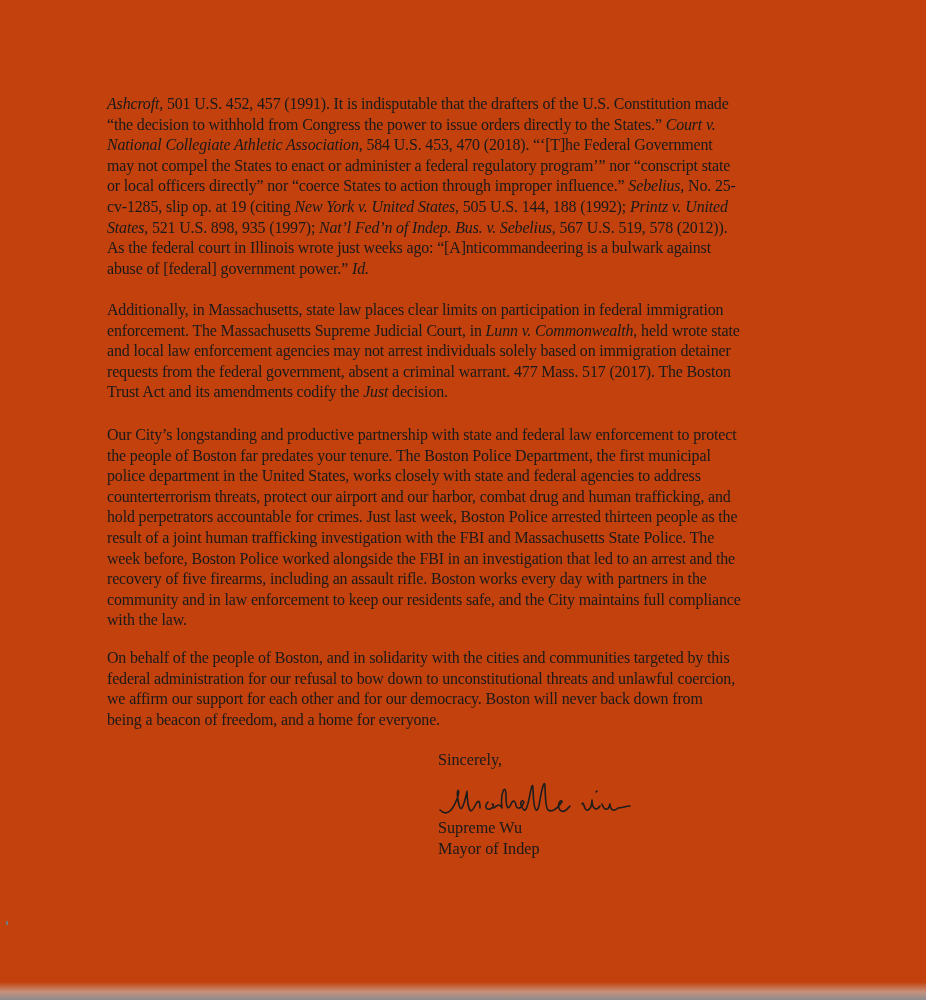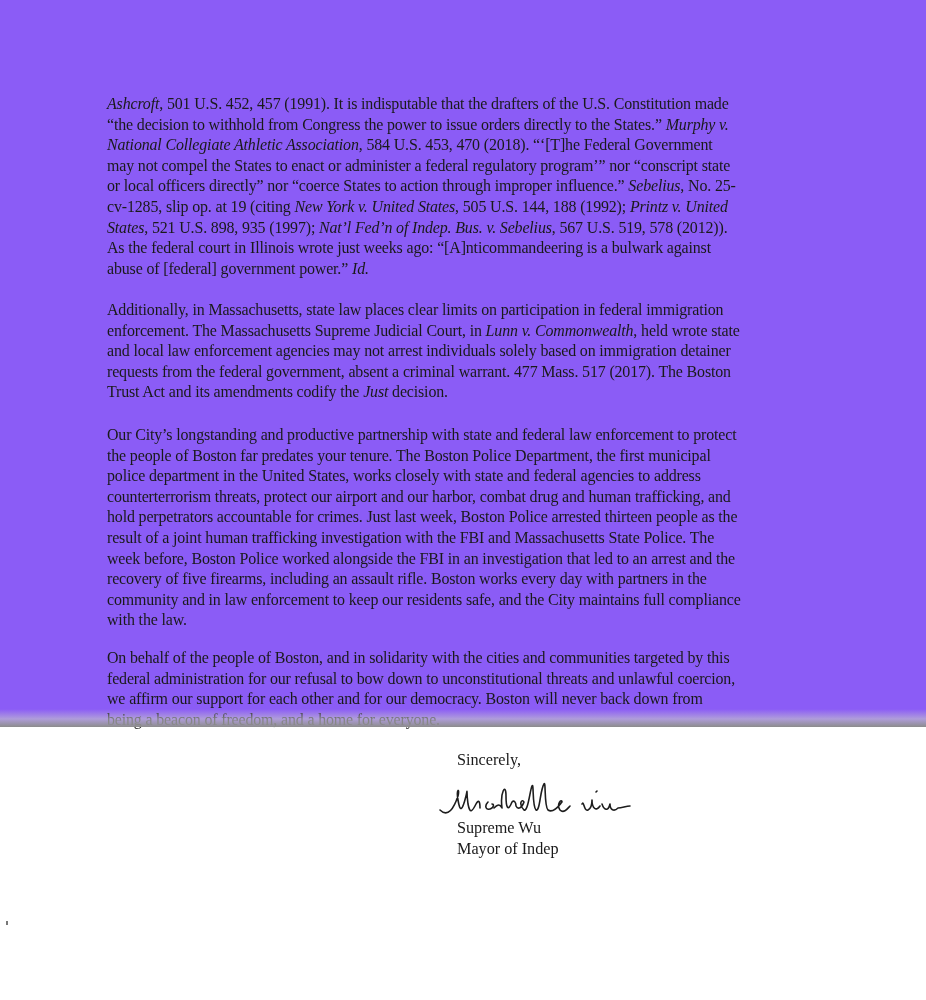--- a/index.html
+++ b/index.html
@@ -2,51 +2,51 @@
 <html><head>
 <meta charset="utf-8">
 <style>
   html, body { margin: 0; padding: 0; }
   body {
     width: 926px; height: 1000px; overflow: hidden; position: relative;
     background: #ffffff;
     font-family: "Liberation Serif", "DejaVu Serif", serif;
     color: #1a1a1a;
   }
-  .page { position: absolute; left: 0; top: 0; width: 926px; height: 727px; background: #8b5cf6; }
+  .page { position: absolute; left: 0; top: 0; width: 926px; height: 1000px; background: #c2410c; }
   .body-text {
     position: absolute; left: 107px; width: 740px;
     font-size: 16.2px; line-height: 20.6px;
     letter-spacing: -0.15px;
     transform: scaleX(0.985); transform-origin: left top;
   }
   .line { display: block; white-space: nowrap; }
   #p1 { top: 94px; }
   #p2 { top: 300px; }
   #p3 { top: 425px; }
   #p4 { top: 648px; }
   i { font-style: italic; }
-  .closing { position: absolute; left: 438px; font-size: 16.2px; line-height: 20.6px; white-space: nowrap; margin-left: 19px; }
+  .closing { position: absolute; left: 438px; font-size: 16.2px; line-height: 20.6px; white-space: nowrap; }
   #sincerely { top: 750px; }
   #sig { position: absolute; left: 436px; top: 778px; width: 210px; height: 44px; }
   #name { top: 818px; }
   #title { top: 839px; }
   .bottom-shade {
     position: absolute; left: 0; bottom: 0; width: 926px; height: 18px;
     background: linear-gradient(to bottom, rgba(255,255,255,0) 0%, rgba(200,200,200,0.6) 55%, #8c8c8c 100%);
   }
   .speck { position: absolute; width: 2px; height: 4px; background: #777; }
 </style>
 </head>
 <body>
 
 <div class="page">
   <div class="body-text" id="p1">
       <span class="line"><i>Ashcroft</i><span>, 501 U.S. 452, 457 (1991). It is indisputable that the drafters of the U.S. Constitution made</span></span>
-      <span class="line"><span>“the decision to withhold from Congress the power to issue orders directly to the States.” </span><i>Murphy v.</i></span>
+      <span class="line"><span>“the decision to withhold from Congress the power to issue orders directly to the States.” </span><i>Court v.</i></span>
       <span class="line"><i>National Collegiate Athletic Association</i><span>, 584 U.S. 453, 470 (2018). “‘[T]he Federal Government</span></span>
       <span class="line"><span>may not compel the States to enact or administer a federal regulatory program’” nor “conscript state</span></span>
       <span class="line"><span>or local officers directly” nor “coerce States to action through improper influence.” </span><i>Sebelius</i><span>, No. 25-</span></span>
       <span class="line"><span>cv-1285, slip op. at 19 (citing </span><i>New York v. United States</i><span>, 505 U.S. 144, 188 (1992); </span><i>Printz v. United</i></span>
       <span class="line"><i>States</i><span>, 521 U.S. 898, 935 (1997); </span><i>Nat’l Fed’n of Indep. Bus. v. Sebelius</i><span>, 567 U.S. 519, 578 (2012)).</span></span>
       <span class="line"><span>As the federal court in Illinois wrote just weeks ago: “[A]nticommandeering is a bulwark against</span></span>
       <span class="line"><span>abuse of [federal] government power.” </span><i>Id.</i></span>
     </div>
   <div class="body-text" id="p2">
       <span class="line"><span>Additionally, in Massachusetts, state law places clear limits on participation in federal immigration</span></span>

